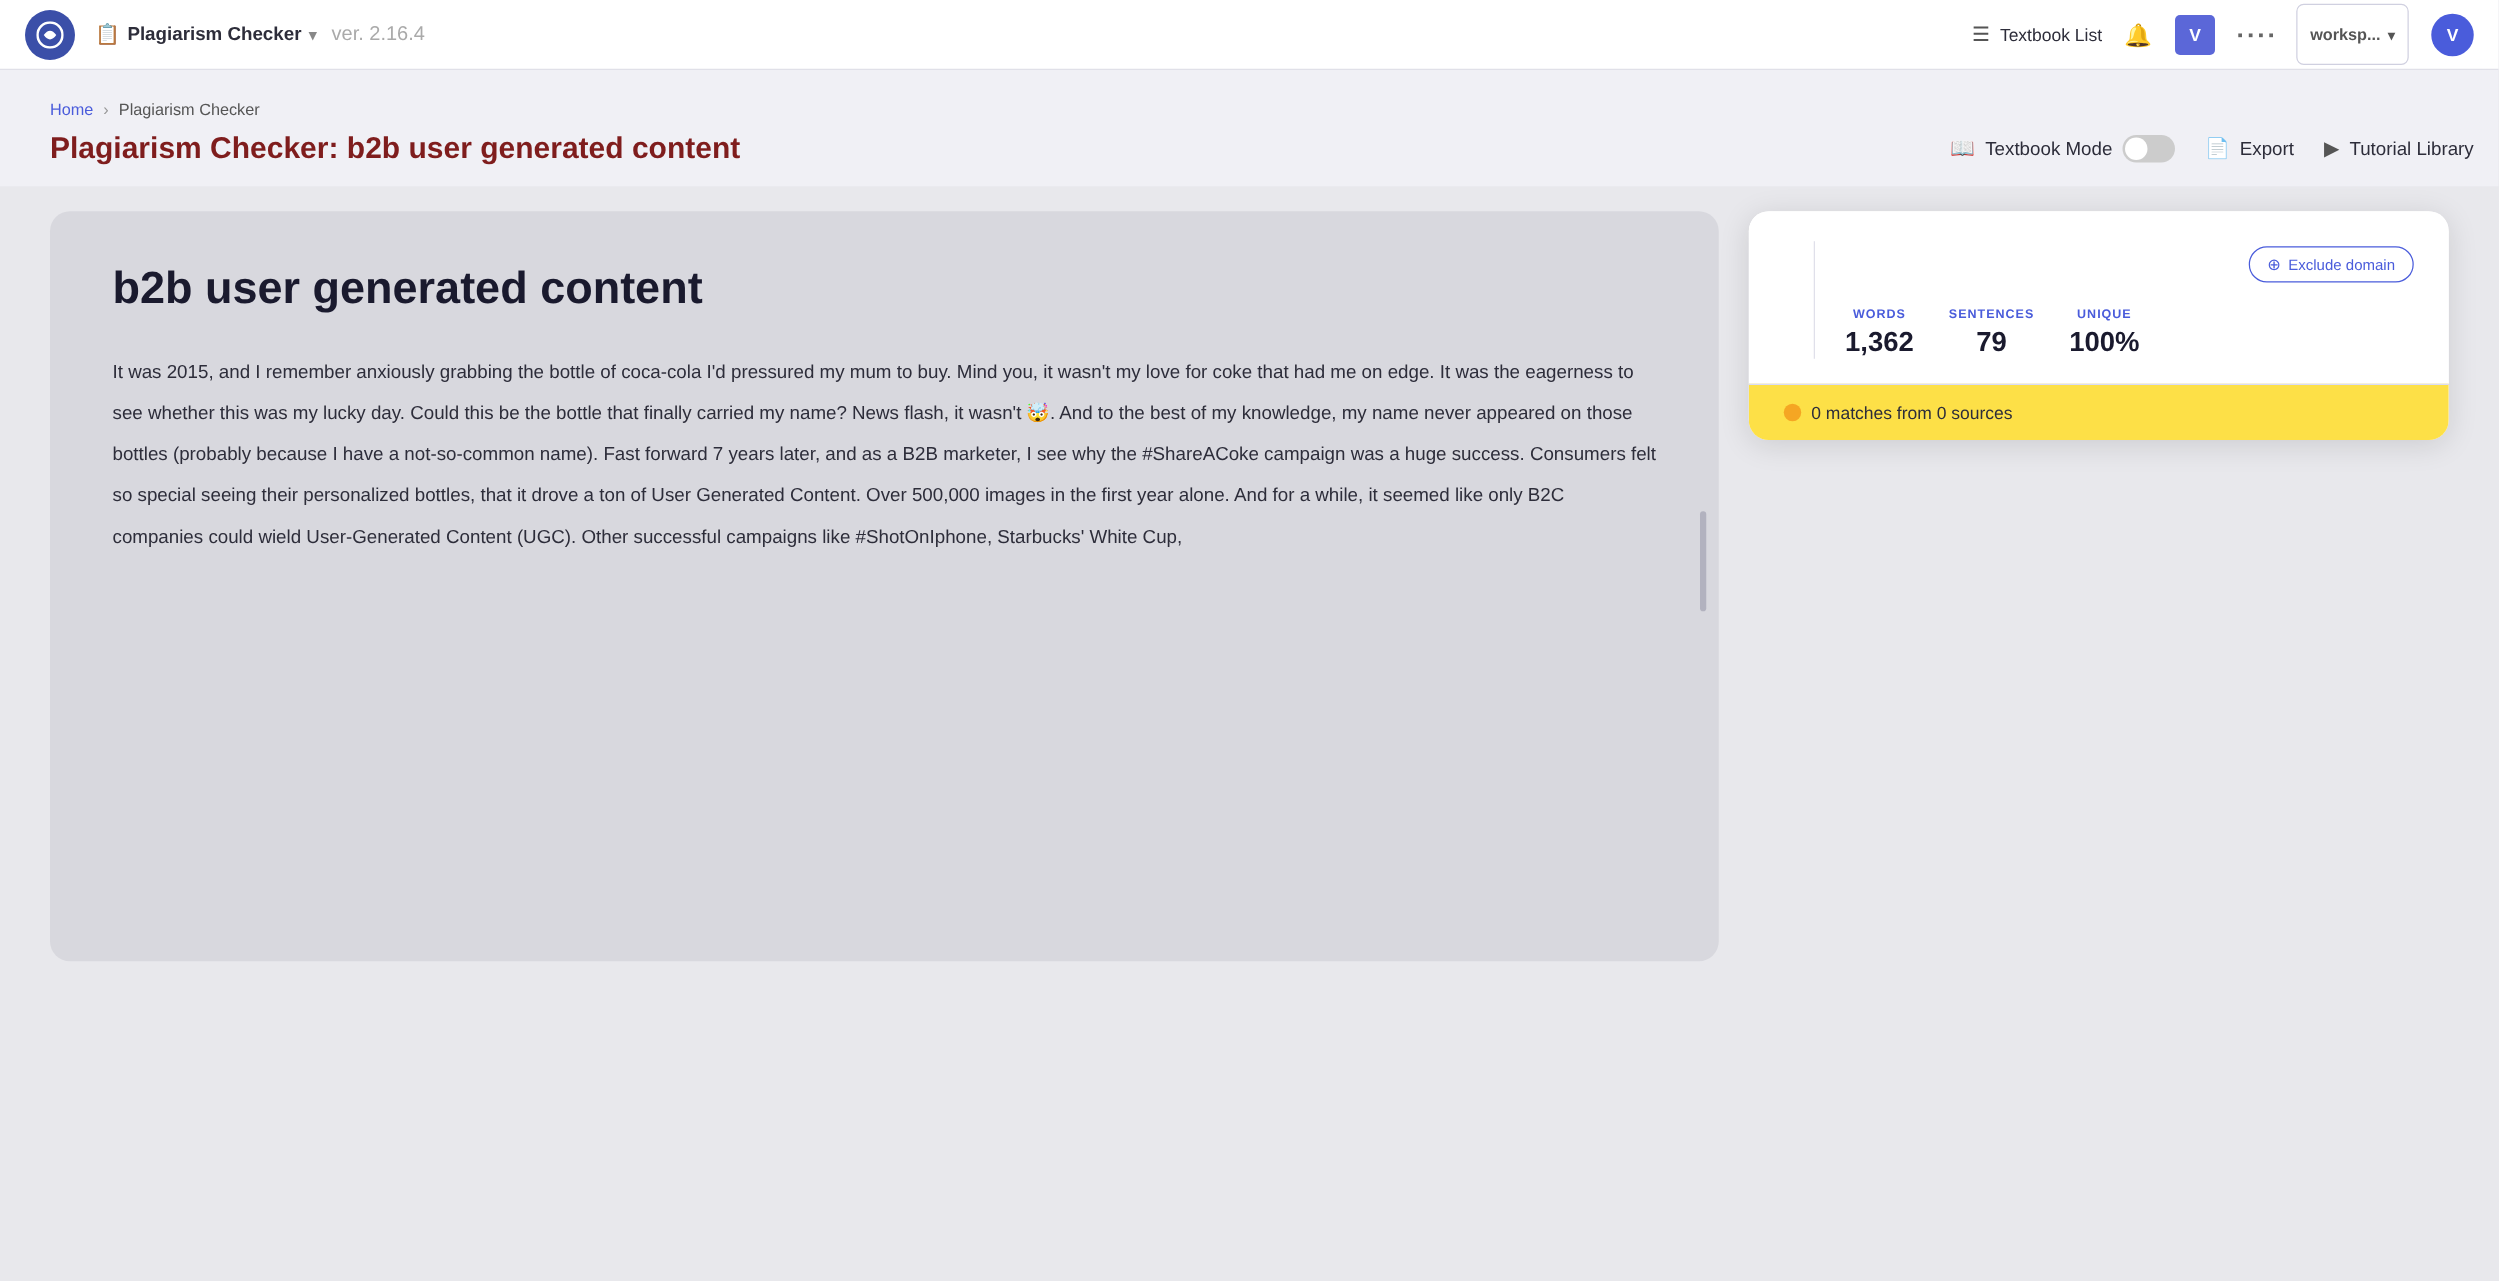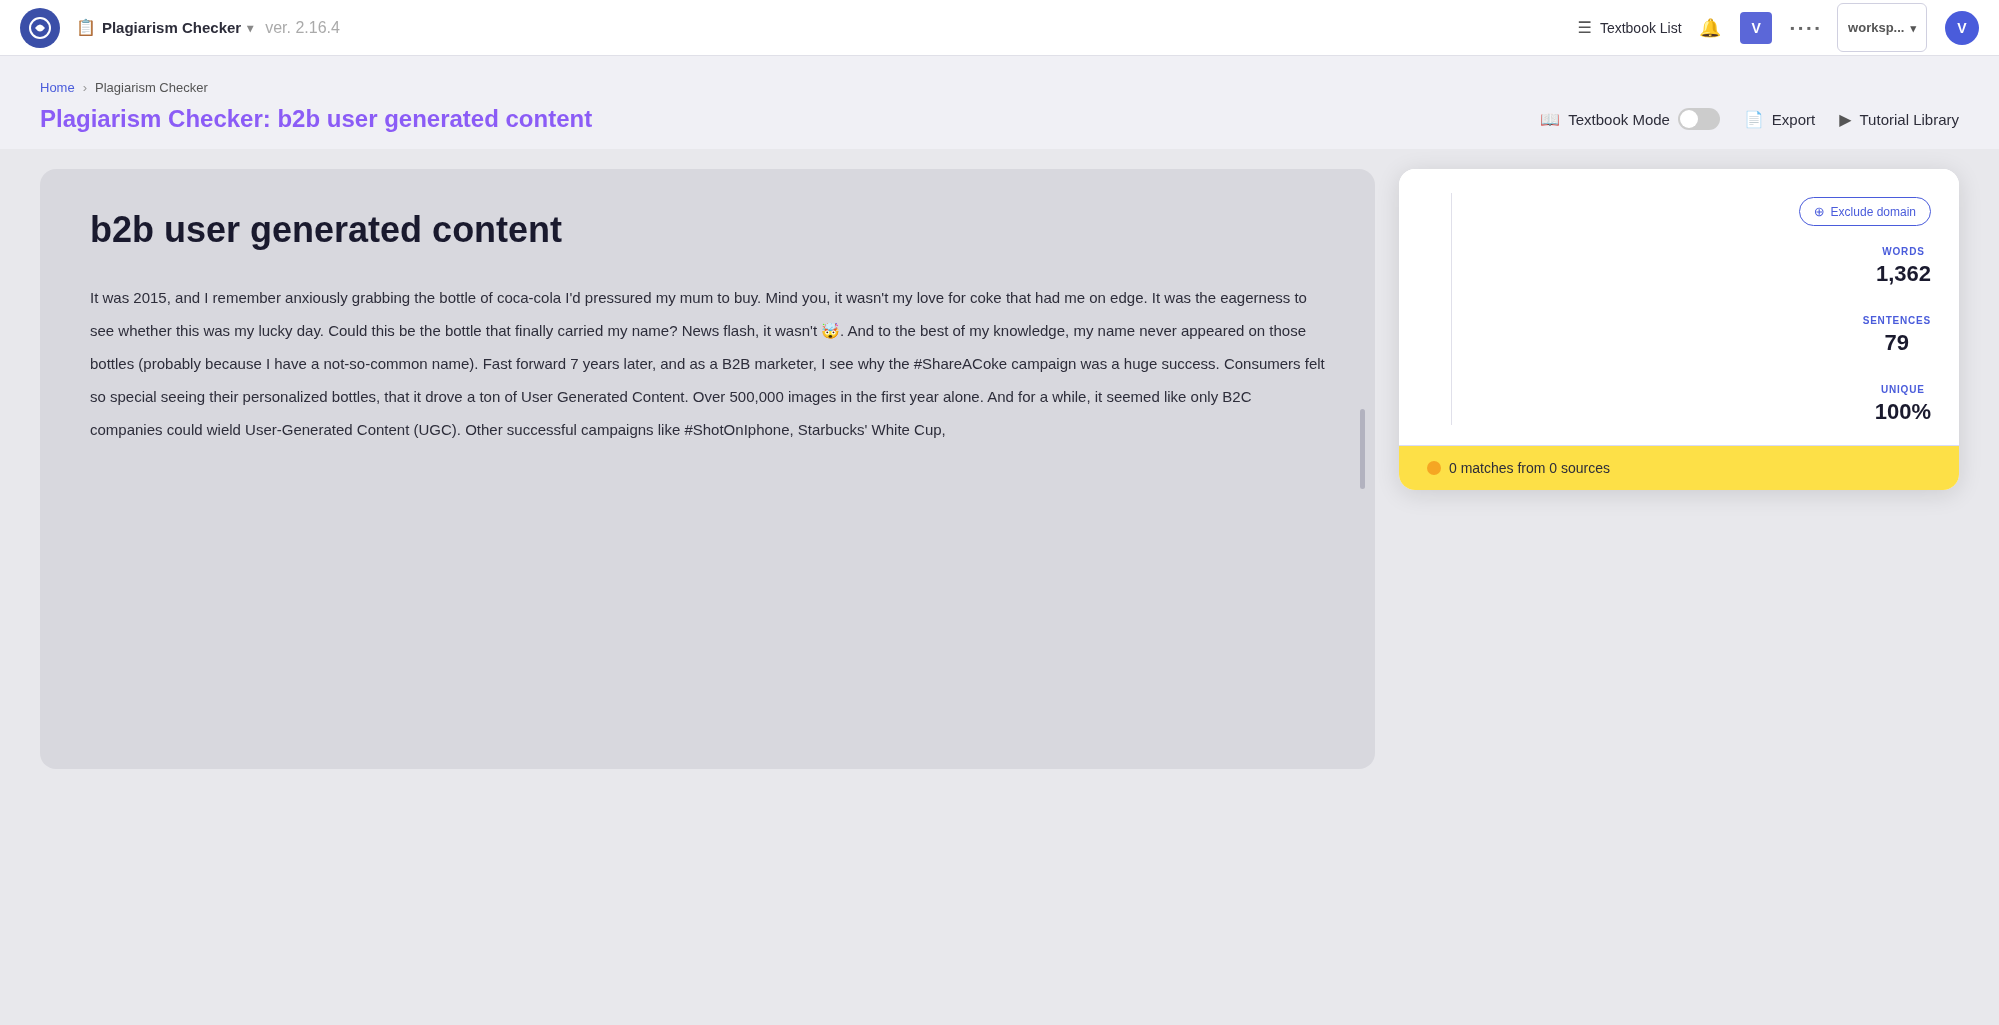--- a/index.html
+++ b/index.html
@@ -110,21 +110,21 @@
       color: white;
       font-size: 14px;
       font-weight: 700;
       display: flex;
       align-items: center;
       justify-content: center;
     }
 
     
     .page-header {
-      padding: 24px 40px 16px 40px;
+      padding: 24px 20px 16px 40px;
       background: #f0f0f5;
     }
     .breadcrumb {
       display: flex;
       align-items: center;
       gap: 8px;
       font-size: 13px;
       color: #555;
       margin-bottom: 10px;
     }
@@ -133,21 +133,21 @@
       text-decoration: none;
     }
     .breadcrumb-sep { color: #999; }
     .page-title-row {
       display: flex;
       align-items: center;
       justify-content: space-between;
     }
     .page-title {
       font-size: 24px;
-      color: #8b5cf6;
+      color: #7f1d1d;
     }
     .page-title strong { font-weight: 800; }
     .page-title-actions {
       display: flex;
       align-items: center;
       gap: 24px;
     }
     .action-btn {
       display: flex;
       align-items: center;
@@ -247,23 +247,22 @@
       margin-bottom: 0;
     }
     .results-divider {
       width: 1px;
       background: #e0e0ea;
       margin: 0 24px;
     }
     .stats-section {
       display: flex;
       gap: 28px;
-      align-items: flex-end;
+      align-items: center;
       padding-top: 8px;
-      flex-direction: column;
     }
     .stat-item {
       text-align: center;
     }
     .stat-label {
       font-size: 10px;
       font-weight: 700;
       color: #4a5cdb;
       letter-spacing: 0.8px;
       margin-bottom: 4px;

